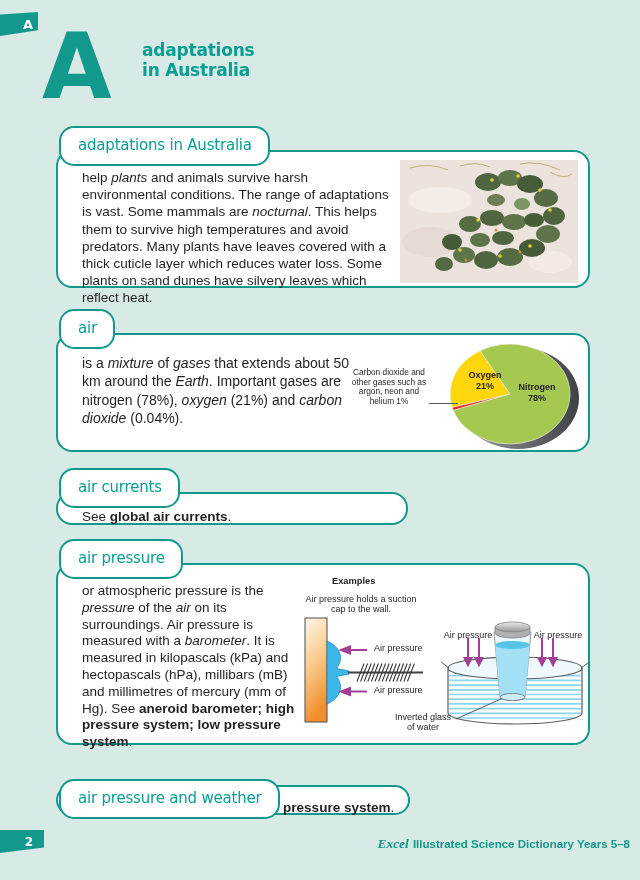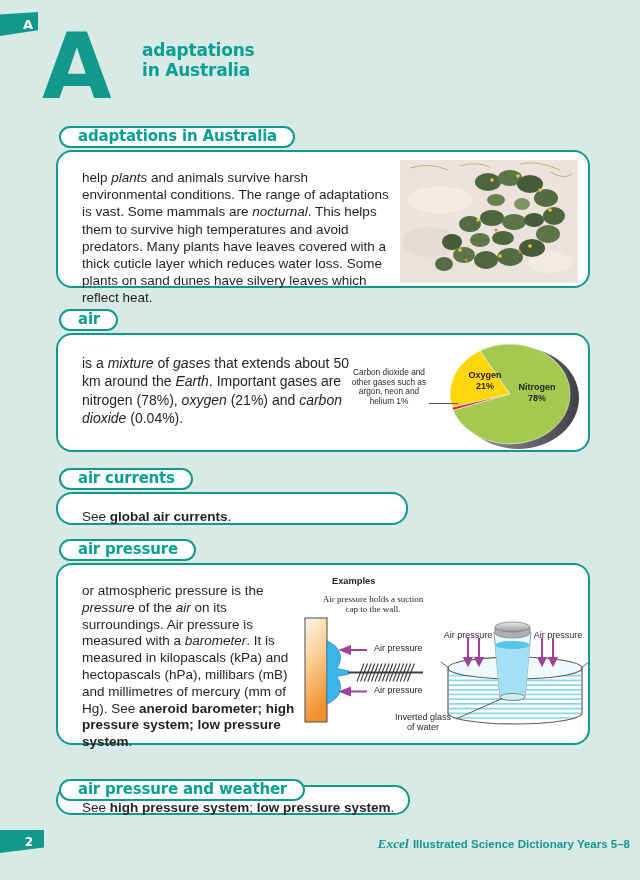--- a/index.html
+++ b/index.html
@@ -39,23 +39,23 @@
     font-weight:bold;font-size:17px;line-height:20px;color:var(--teal-text);
     letter-spacing:-0.2px;
   }
   
   .entry-box{
     position:absolute;background:#fff;border:2px solid var(--teal);
     border-radius:16px;box-sizing:border-box;
   }
   .pill{
     position:absolute;background:#fff;border:2px solid var(--teal);
-    border-radius:15px;height:22px;display:flex;align-items:center;
+    border-radius:15px;height:40px;display:flex;align-items:center;
     padding:0 16px 2px 17px;box-sizing:border-box;
-    font-family:"DejaVu Sans",sans-serif;font-weight:bold;font-size:15px;
+    font-family:"DejaVu Sans",sans-serif;font-weight:normal;font-size:15px;
     letter-spacing:-0.2px;color:var(--teal-text);z-index:3;white-space:nowrap;
   }
   .body-text{
     position:absolute;font-size:13.5px;line-height:17.2px;color:var(--ink);
     z-index:2;
     margin-top:9px;
   }
   .it{font-style:italic;}
   .bd{font-weight:bold;}
   
@@ -177,21 +177,21 @@
   <div class="entry-box" style="left:56px;top:492px;width:352px;height:33px;"></div>
   <div class="pill" style="left:59px;top:468px;">air currents</div>
   <div class="body-text" style="left:82px;top:499px;width:300px;"><span>See </span><span class="bd">global air currents</span><span>.</span></div>
 
   <div class="entry-box" style="left:56px;top:563px;width:534px;height:182px;"></div>
   <div class="pill" style="left:59px;top:539px;">air pressure</div>
   <div class="body-text" style="left:82px;top:574px;width:215px;line-height:16.8px;"><span>or atmospheric pressure is the </span><span class="it">pressure</span><span> of the </span><span class="it">air</span><span> on its surroundings. Air pressure is measured with a </span><span class="it">barometer</span><span>. It is measured in kilopascals (kPa) and hectopascals (hPa), millibars (mB) and millimetres of mercury (mm of Hg). See </span><span class="bd">aneroid barometer; high pressure system; low pressure system</span><span>.</span></div>
 
   <div class="dlabel dlabel-b" style="left:304px;top:576px;font-size:9.3px;margin-left:28px;">Examples</div>
 
-  <div class="dlabel center" style="left:302px;top:594px;width:142px;font-family:Liberation Serif, serif;">
+  <div class="dlabel center" style="left:290px;top:594px;width:142px;">
     <div>Air pressure holds a suction</div>
     <div>cap to the wall.</div>
   </div>
   <div class="dlabel" style="left:374px;top:643px;">Air pressure</div>
   <div class="dlabel" style="left:374px;top:685px;">Air pressure</div>
   <div class="dlabel center" style="left:428px;top:630px;width:80px;">Air pressure</div>
   <div class="dlabel center" style="left:518px;top:630px;width:80px;">Air pressure</div>
   <div class="dlabel center" style="left:383px;top:712px;width:80px;">
     <div>Inverted glass</div>
     <div>of water</div>

